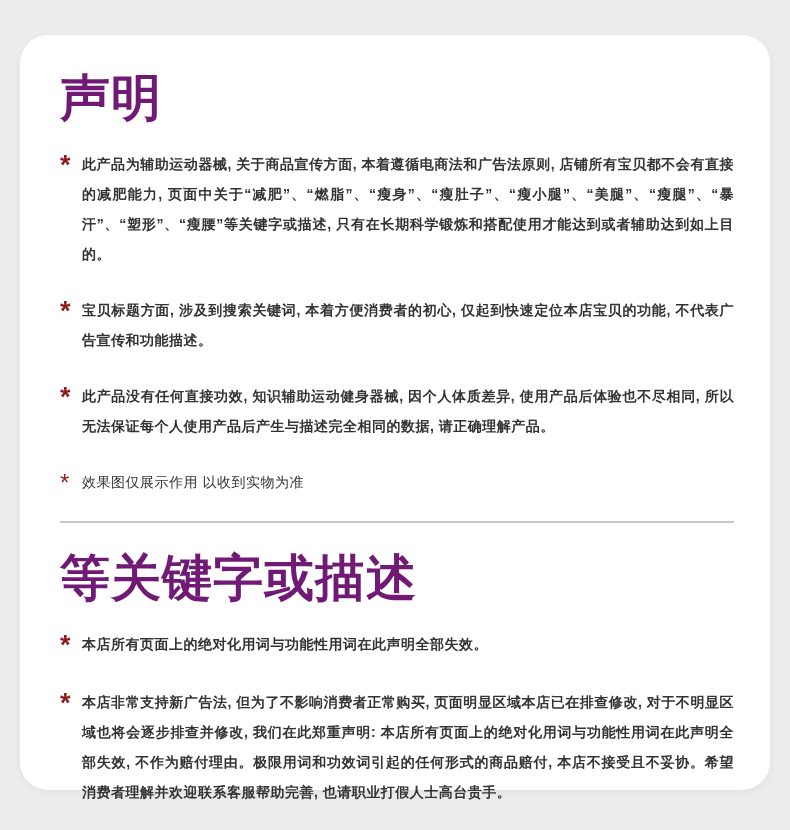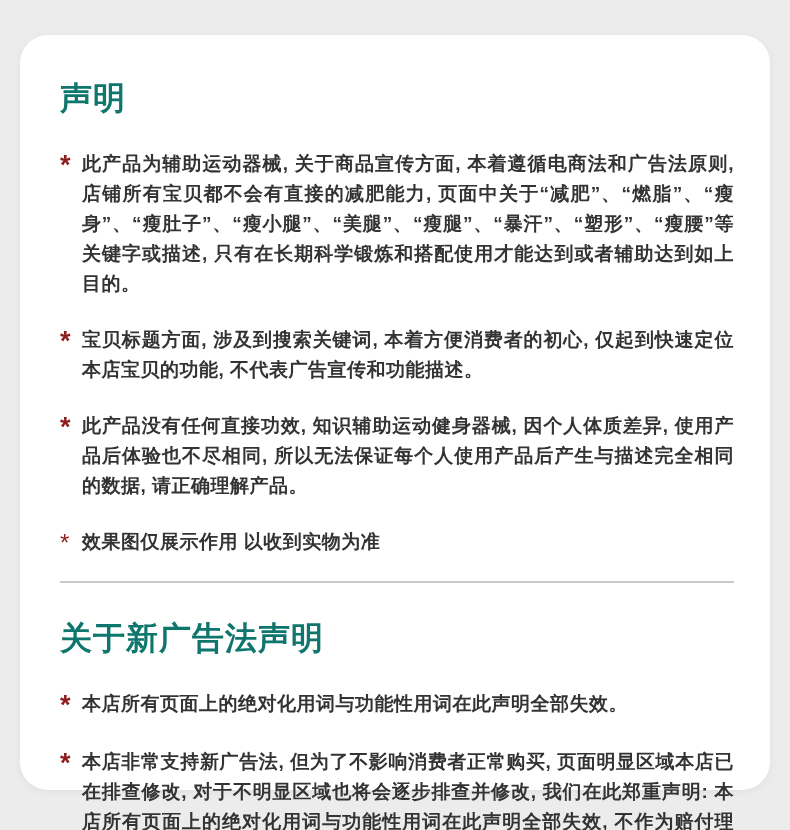--- a/index.html
+++ b/index.html
@@ -12,50 +12,50 @@
   .card {
     position: absolute;
     left: 20px; top: 35px;
     width: 750px; height: 755px;
     background: #ffffff;
     border-radius: 28px;
     box-shadow: 0 2px 8px rgba(0,0,0,0.05);
     padding: 38px 36px 0 40px;
   }
   .section-title {
-    font-size: 32px;
+    font-size: 50px;
     line-height: 50px;
     font-weight: 700;
-    color: #0f766e;
+    color: #701a75;
     letter-spacing: 1px;
   }
   .para {
     display: flex;
     align-items: flex-start;
     margin-top: 26px;
     color: #333333;
   }
   .para .bullet {
     flex: 0 0 22px;
     color: #8e1c1c;
     font-size: 27px;
     line-height: 32px;
     font-weight: 700;
     text-align: left;
   }
   .para .para-text {
     flex: 1;
-    font-size: 19px;
+    font-size: 14px;
     line-height: 30px;
     font-weight: 700;
     text-align: justify;
     letter-spacing: 0.5px;
   }
   .para.light .bullet { font-weight: 400; font-size: 24px; }
-  .para.light .para-text { font-weight: 700; }
+  .para.light .para-text { font-weight: 400; }
   .divider {
     height: 2px;
     background: #c9c9c9;
     margin-top: 22px;
   }
   .second-title { margin-top: 30px; }
 </style>
 </head>
 <body>
 
@@ -78,21 +78,21 @@
     <p class="para-text">此产品没有任何直接功效, 知识辅助运动健身器械, 因个人体质差异, 使用产品后体验也不尽相同, 所以无法保证每个人使用产品后产生与描述完全相同的数据, 请正确理解产品。</p>
   </div>
 
   <div class="para light">
     <span class="bullet">*</span>
     <p class="para-text">效果图仅展示作用 以收到实物为准</p>
   </div>
 
   <div class="divider"></div>
 
-  <h1 class="section-title second-title">关于新广告法声明</h1>
+  <h1 class="section-title second-title">等关键字或描述</h1>
 
   <div class="para">
     <span class="bullet">*</span>
     <p class="para-text">本店所有页面上的绝对化用词与功能性用词在此声明全部失效。</p>
   </div>
 
   <div class="para">
     <span class="bullet">*</span>
     <p class="para-text">本店非常支持新广告法, 但为了不影响消费者正常购买, 页面明显区域本店已在排查修改, 对于不明显区域也将会逐步排查并修改, 我们在此郑重声明: 本店所有页面上的绝对化用词与功能性用词在此声明全部失效, 不作为赔付理由。极限用词和功效词引起的任何形式的商品赔付, 本店不接受且不妥协。希望消费者理解并欢迎联系客服帮助完善, 也请职业打假人士高台贵手。</p>
   </div>

